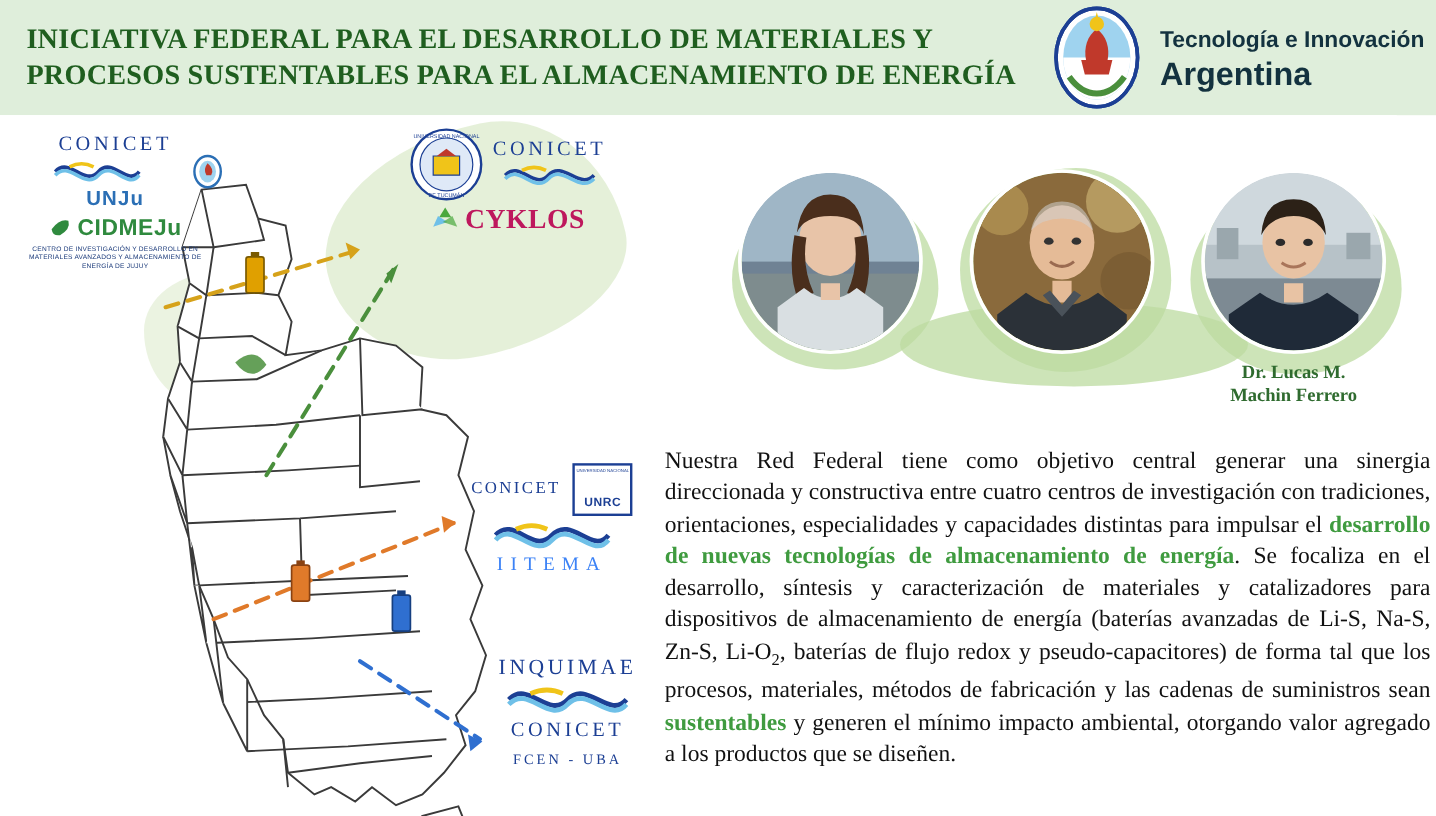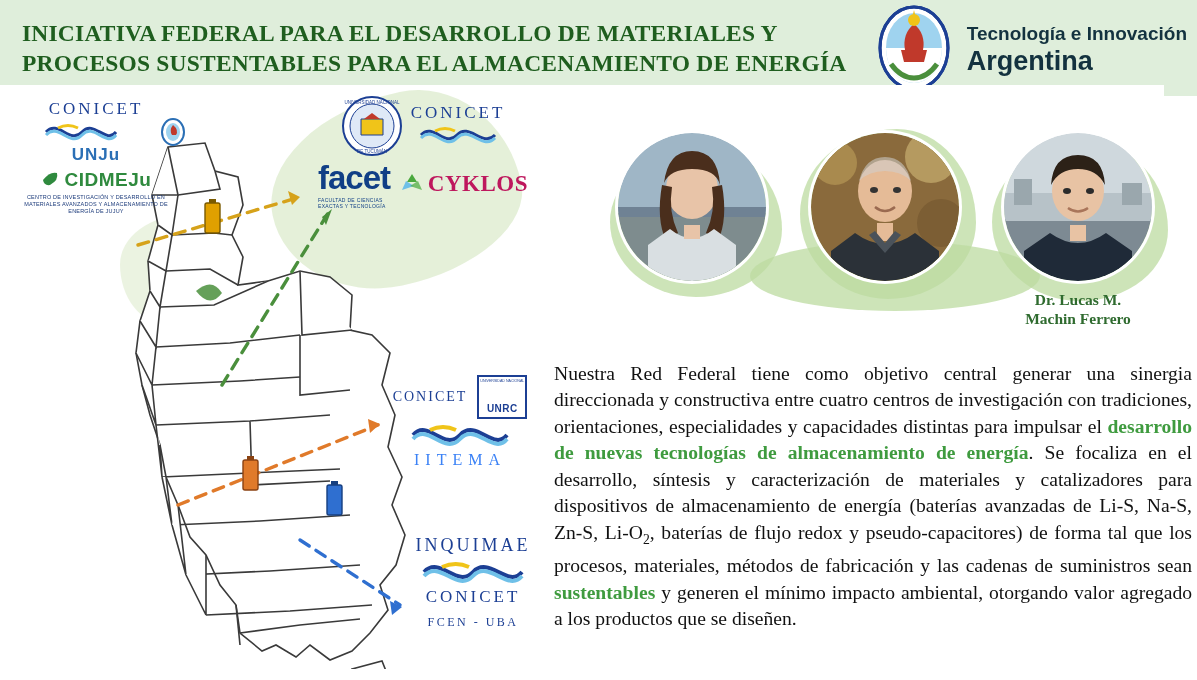--- a/index.html
+++ b/index.html
@@ -59,21 +59,21 @@
   }
   .ministry-line3 {
     font-size: 27px;
     font-weight: bold;
     margin-top: 2px;
   }
 
   
   .main {
     position: absolute;
-    left: 0; top: 85px;
+    left: 0; top: 96px;
     width: 1164px;
     height: 584px;
     background: #ffffff;
   }
 
   
   .map-panel {
     position: absolute;
     left: 0; top: 0;
     width: 545px;
@@ -396,24 +396,20 @@
         <div style="text-align:center; margin-top:8px;">
           <div class="conicet-word">CONICET</div>
           <svg class="dna" width="78" height="22" viewBox="0 0 78 22">
             <path d="M2 11 C14 -2 26 24 38 11 C50 -2 64 24 76 11" stroke="#1c3f94" stroke-width="3" fill="none"></path>
             <path d="M2 14 C14 1 26 27 38 14 C50 1 64 27 76 14" stroke="#6fc0e8" stroke-width="3" fill="none"></path>
             <path d="M16 7 q10 -5 20 0" stroke="#f0c419" stroke-width="3" fill="none"></path>
           </svg>
         </div>
       </div>
       <div style="display:flex; align-items:center; justify-content:center; gap:8px; margin-top:2px;">
-        <div style="text-align:left;">
-          <div class="facet">facet</div>
-          <div class="facet-sub">FACULTAD DE CIENCIAS EXACTAS Y TECNOLOGÍA</div>
-        </div>
         <div style="display:flex; align-items:center; gap:3px;">
           <svg width="26" height="26" viewBox="0 0 26 26">
             <path d="M13 3 l5 8 h-10 z" fill="#4aa83d"></path>
             <path d="M3 19 l4 -9 l8 5 z" fill="#6fc0e8"></path>
             <path d="M23 19 l-4 -9 l-8 5 z" fill="#4aa83d" opacity=".7"></path>
           </svg>
           <span class="cyklos">CYKLOS</span>
         </div>
       </div>
     </div>

